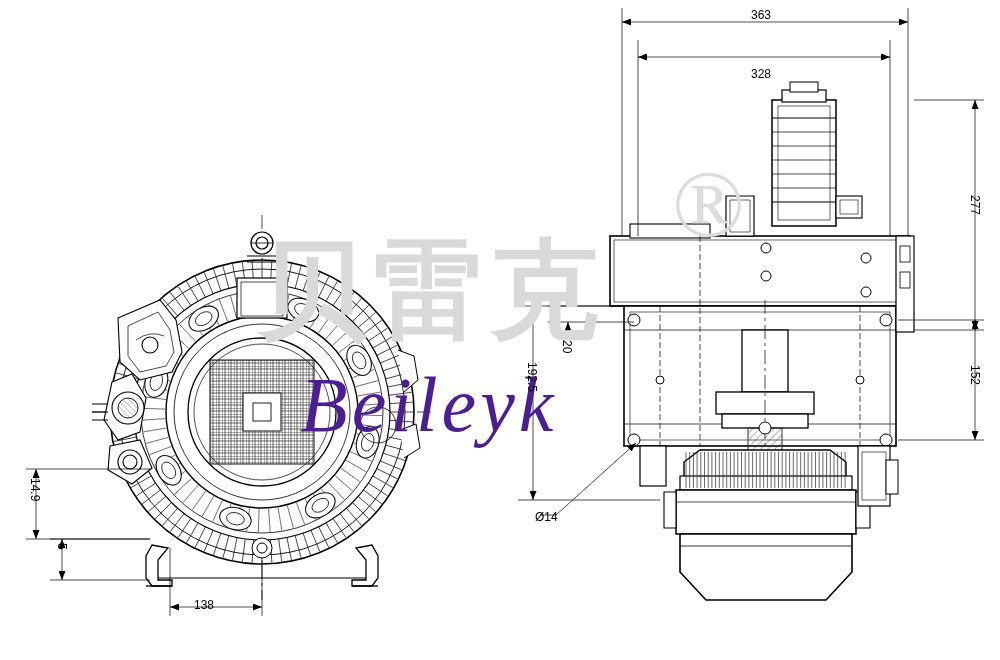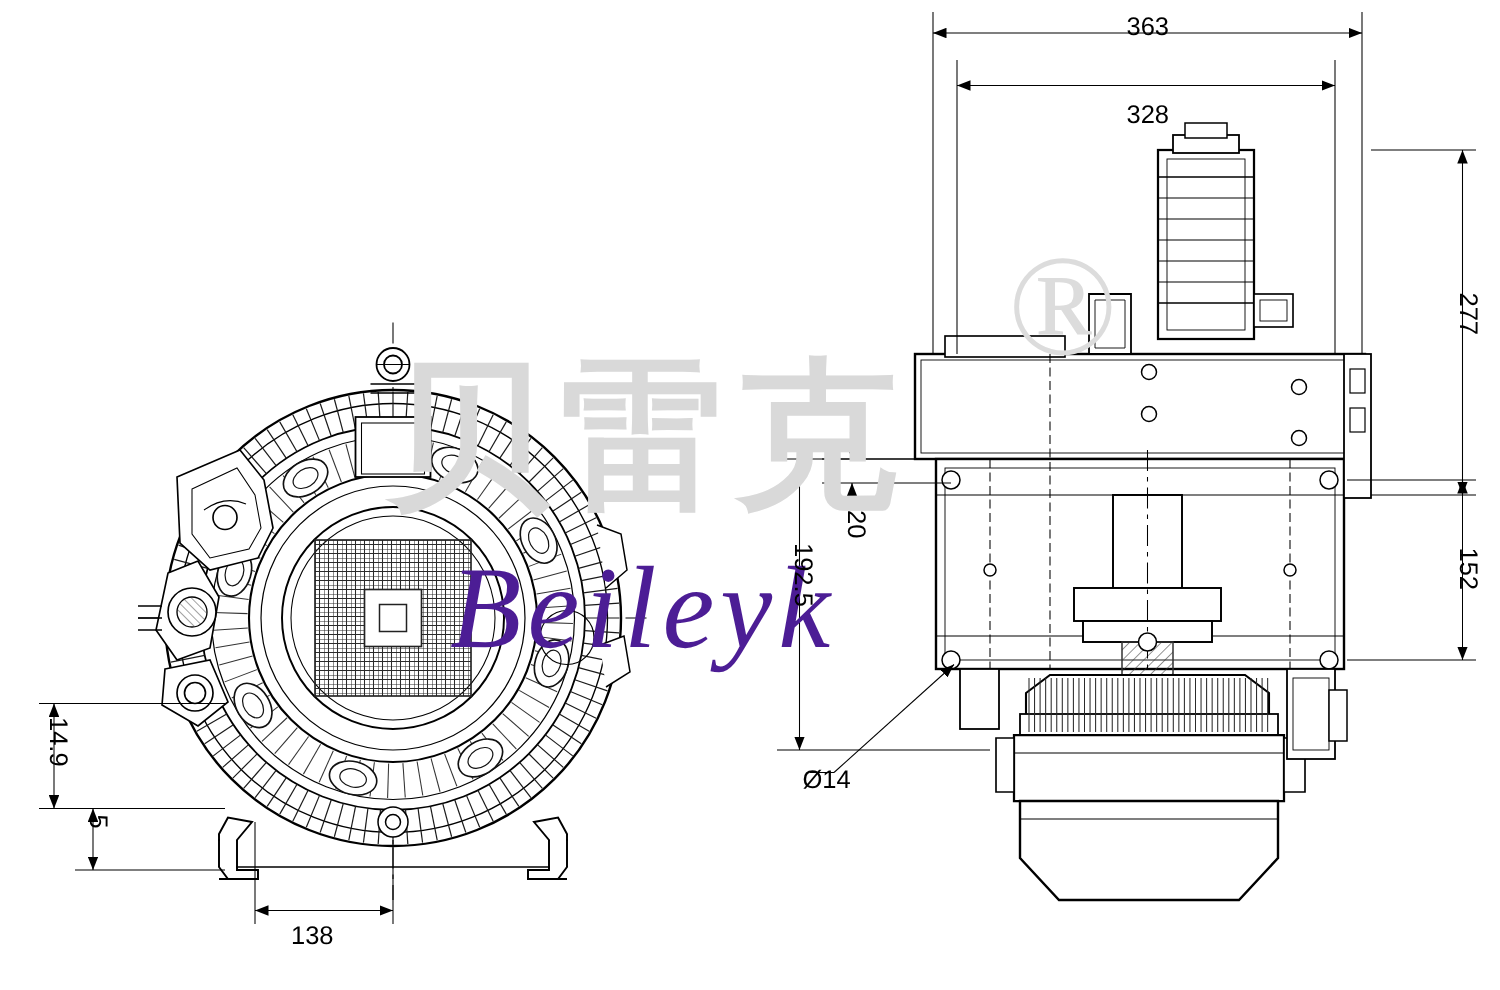--- a/index.html
+++ b/index.html
@@ -51,21 +51,21 @@
     left: 672px;
     top: 148px;
     font-family: "Liberation Serif", serif;
     font-size: 96px;
     color: #dcdcdc;
     white-space: nowrap;
   }
   .dimtext {
     position: absolute;
     font-family: "Liberation Sans", sans-serif;
-    font-size: 17px;
+    font-size: 12px;
     color: #000;
     white-space: nowrap;
   }
   .vert {
     writing-mode: vertical-rl;
     text-orientation: mixed;
   }
 </style>
 </head>
 <body>
@@ -547,21 +547,21 @@
       <line x1="556" y1="515" x2="636" y2="443" marker-end="url(#ar)"></line>
       <line x1="540" y1="515" x2="556" y2="515"></line>
     </g>
   </g>
 </svg>
 
 <div class="wm" id="wm-r">®</div>
 <div class="wm" id="wm-cn">贝雷克</div>
 <div class="wm" id="wm-en">Beileyk</div>
 
-<div class="dimtext" style="left:194px; top:598px;margin-top:16px;">138</div>
+<div class="dimtext" style="left:194px; top:598px;">138</div>
 <div class="dimtext vert" style="left:28px; top:478px;">14.9</div>
 <div class="dimtext vert" style="left:55px; top:543px;">5</div>
 
 <div class="dimtext" style="left:751px; top:8px;">363</div>
 <div class="dimtext" style="left:751px; top:43px;margin-top:24px;">328</div>
 <div class="dimtext vert" style="left:968px; top:195px;">277</div>
 <div class="dimtext vert" style="left:968px; top:365px;">152</div>
 <div class="dimtext vert" style="left:560px; top:340px;">20</div>
 <div class="dimtext vert" style="left:525px; top:362px;">192.5</div>
 <div class="dimtext" style="left:535px; top:510px;">Ø14</div>

